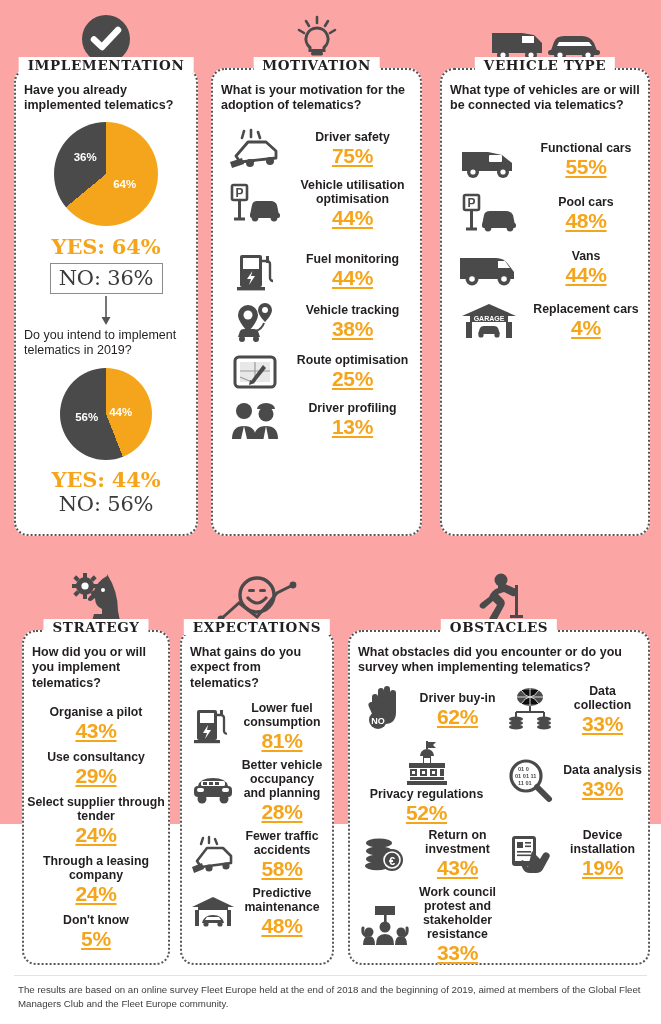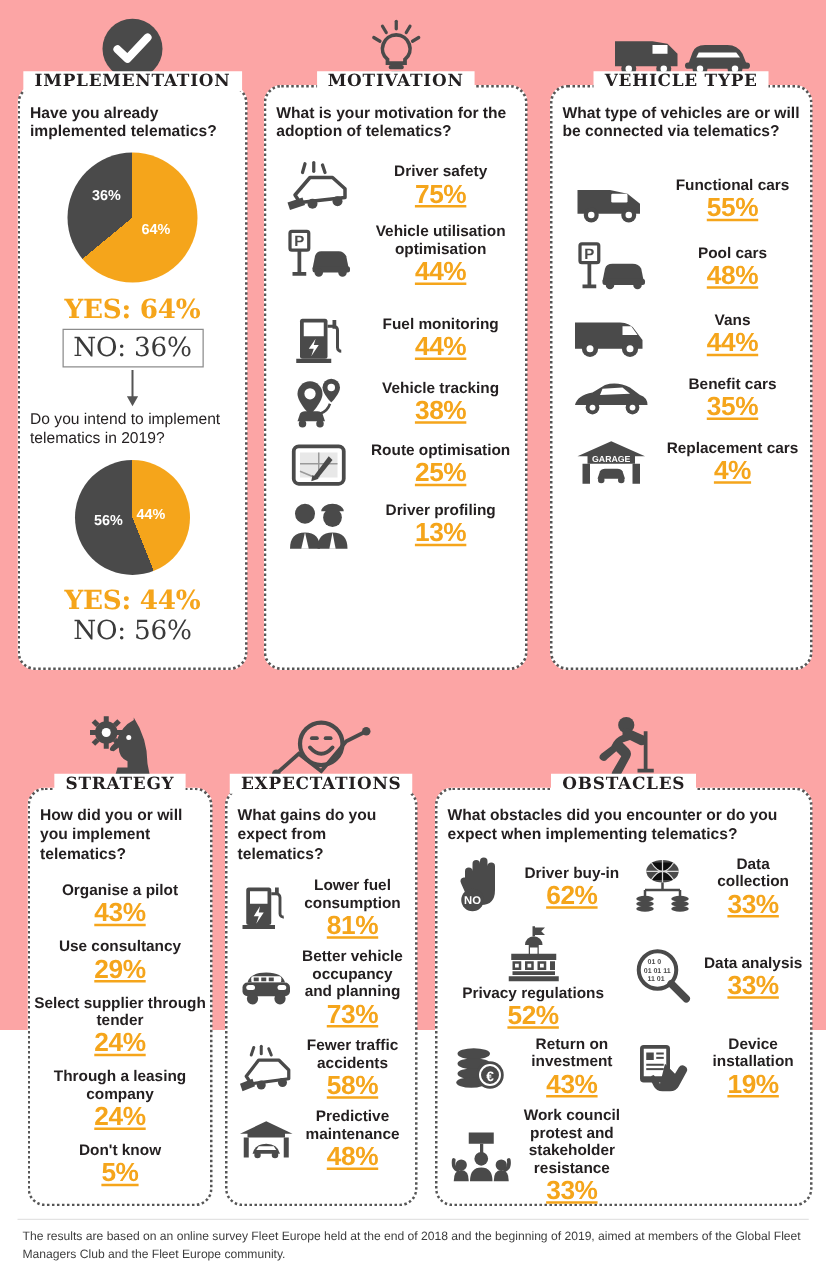--- a/index.html
+++ b/index.html
@@ -357,36 +357,20 @@
             <circle cx="50" cy="31" r="6.5" fill="#4a4a4a"></circle>
               <circle cx="50" cy="31" r="2.8" fill="#fff"></circle>
           </svg>
         </div>
         <div class="stat-txt">
           <div class="stat-label">Vans</div>
           <div class="stat-pct">44%</div>
         </div>
       </div>
 
-      <div class="stat-row" style="margin-top:8px;">
-        <div class="stat-ico" style="width:82px;">
-          <svg width="70" height="36" viewBox="0 0 70 36">
-            <path d="M6 24 Q8 16 20 14 L30 8 Q40 5 50 10 L58 16 Q64 18 64 24 Z" fill="#4a4a4a"></path>
-            <path d="M28 11 L44 10 L50 15 L26 16 Z" fill="#fff"></path>
-            <circle cx="20" cy="26" r="5.5" fill="#4a4a4a"></circle>
-              <circle cx="20" cy="26" r="2.3" fill="#fff"></circle>
-            <circle cx="52" cy="26" r="5.5" fill="#4a4a4a"></circle>
-              <circle cx="52" cy="26" r="2.3" fill="#fff"></circle>
-          </svg>
-        </div>
-        <div class="stat-txt">
-          <div class="stat-label">Benefit cars</div>
-          <div class="stat-pct">35%</div>
-        </div>
-      </div>
 
       <div class="stat-row" style="margin-top:8px;">
         <div class="stat-ico" style="width:82px;">
           <svg width="66" height="42" viewBox="0 0 66 42">
             <path d="M33 4 L60 16 H6 Z" fill="#4a4a4a"></path>
             <rect x="14" y="14" width="38" height="8" fill="#4a4a4a"></rect>
             <text x="33" y="20.5" font-size="7" font-weight="bold" fill="#fff" text-anchor="middle" font-family="Liberation Sans, sans-serif">GARAGE</text>
             <rect x="10" y="22" width="6" height="16" fill="#4a4a4a"></rect>
             <rect x="50" y="22" width="6" height="16" fill="#4a4a4a"></rect>
             <path d="M22 34 L24 28 Q25 26 28 26 L38 26 Q41 26 42 28 L44 34 Z" fill="#4a4a4a"></path>
@@ -493,21 +477,21 @@
             <rect x="25" y="10" width="4" height="3" fill="#4a4a4a"></rect>
             <rect x="4" y="14" width="38" height="11" rx="4" fill="#4a4a4a"></rect>
             <rect x="7" y="16" width="7" height="4" rx="2" fill="#fff"></rect>
             <rect x="32" y="16" width="7" height="4" rx="2" fill="#fff"></rect>
             <circle cx="12" cy="27" r="4.5" fill="#4a4a4a"></circle>
             <circle cx="34" cy="27" r="4.5" fill="#4a4a4a"></circle>
           </svg>
         </div>
         <div class="stat-txt">
           <div class="stat-label">Better vehicle occupancy and planning</div>
-          <div class="stat-pct">73%</div>
+          <div class="stat-pct">28%</div>
         </div>
       </div>
 
       <div class="stat-row" style="margin-top:2px;">
         <div class="stat-ico" style="width:50px;">
           <svg width="48" height="40" viewBox="0 0 48 40">
             <g stroke="#4a4a4a" stroke-width="2.4" stroke-linecap="round">
               <line x1="14" y1="3" x2="12" y2="9"></line>
                 <line x1="20" y1="2" x2="20" y2="8"></line>
                 <line x1="26" y1="4" x2="28" y2="9"></line>
@@ -548,21 +532,21 @@
   <div class="panel" style="left:348px; top:630px; width:302px; height:335px;">
     <div class="panel-head">
       <svg class="panel-icon" width="58" height="56" viewBox="0 0 58 56">
         <circle cx="31" cy="9" r="6.5" fill="#4a4a4a"></circle>
         <path d="M28 17 q-6 2 -9 9 l-8 6 q-3 3 0 5 q3 2 5 -1 l7 -6 l4 4 l-7 12 q-2 4 2 5 q4 1 5 -3 l7 -13 q2 -4 -1 -7 l-5 -5 l6 -2 l8 4 q4 1 5 -3 q1 -4 -3 -5 l-9 -4 q-4 -2 -7 -1 z" fill="#4a4a4a"></path>
         <rect x="45" y="14" width="3" height="32" fill="#4a4a4a"></rect>
         <rect x="40" y="44" width="13" height="3" fill="#4a4a4a"></rect>
       </svg>
     </div>
     <div class="panel-title">OBSTACLES</div>
-    <div class="question">What obstacles did you encounter or do you expect when implementing telematics?</div>
+    <div class="question">What obstacles did you encounter or do you survey when implementing telematics?</div>
 
     <div class="obst-grid" style="padding-top:8px;">
 
       <div class="obst-cell">
         <div class="stat-ico">
           <svg width="46" height="50" viewBox="0 0 46 50">
             <path d="M10 22 v-9 a3 3 0 0 1 6 0 v6 v-12 a3 3 0 0 1 6 0 v11 v-13 a3 3 0 0 1 6 0 v13 v-9 a3 3 0 0 1 6 0 v19 q0 12 -11 12 q-9 0 -12 -8 l-4 -9 q-2 -4 2 -5 q3 -1 4 3 z" fill="#4a4a4a"></path>
             <circle cx="16" cy="36" r="9" fill="#4a4a4a"></circle>
             <text x="16" y="39.5" font-size="9" font-weight="bold" fill="#fff" text-anchor="middle" font-family="Liberation Sans, sans-serif">NO</text>
           </svg>

